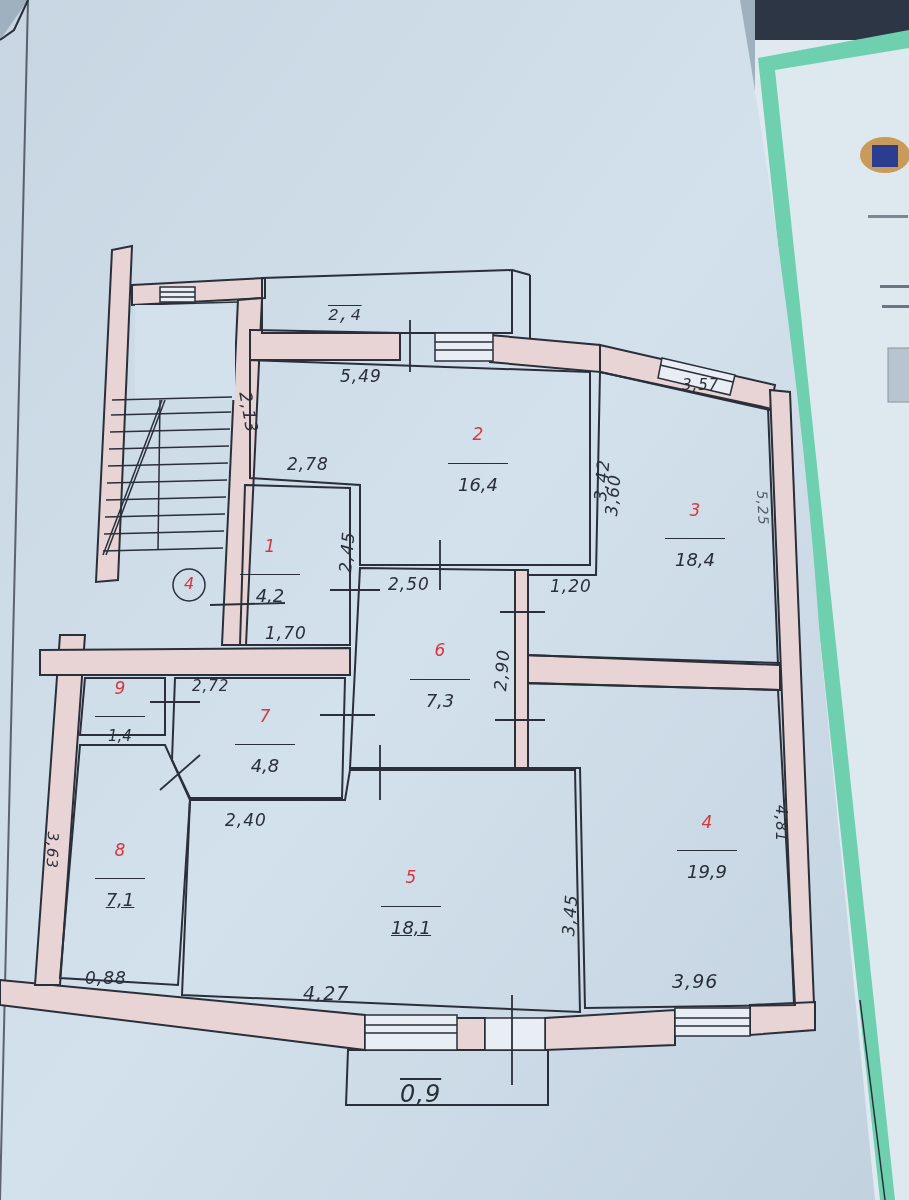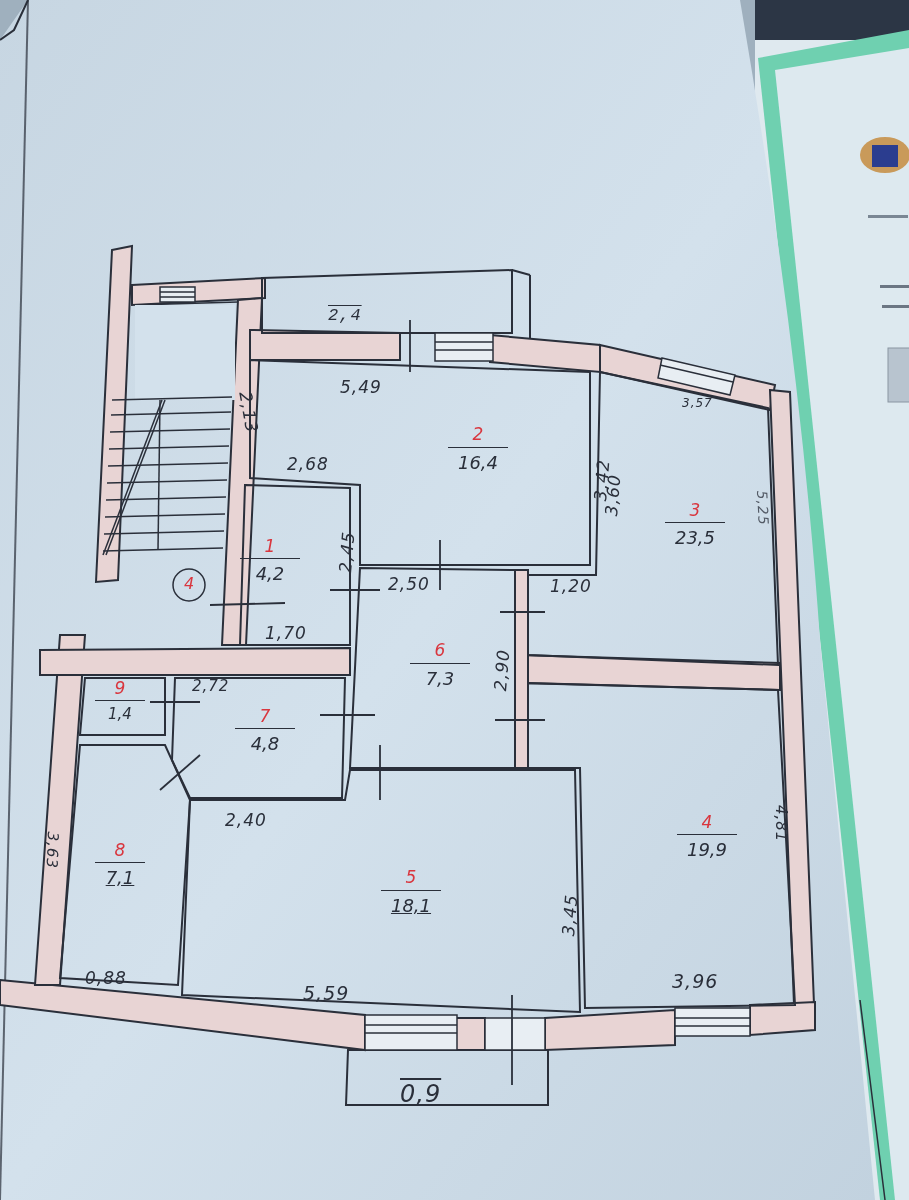--- a/index.html
+++ b/index.html
@@ -18,21 +18,21 @@
     position:absolute; font-family:"DejaVu Sans", sans-serif; font-style:italic;
     color:#2a2f3a; font-size:17px; letter-spacing:1px; white-space:nowrap;
   }
   .room-num {
     position:absolute; font-family:"DejaVu Sans", sans-serif; font-style:italic;
     color:#d9363e; font-size:17px; text-align:center; width:60px;
   }
   .room-area {
     position:absolute; font-family:"DejaVu Sans", sans-serif; font-style:italic;
     color:#2a2f3a; font-size:18px; text-align:center; width:60px;
-    border-top:1.5px solid #2a2f3a; padding-top:4px;
+    border-top:1.5px solid #2a2f3a; padding-top:10px;margin-top:16px;
   }
   .rot { transform-origin:left top; }
 </style>
 </head>
 <body>
 
 <div class="page">
 
   <svg class="paper" width="909" height="1200" viewBox="0 0 909 1200">
     <defs>
@@ -174,21 +174,21 @@
 
   <span class="room-num" style="left:159px; top:574px; font-size:16px;">4</span>
 
   <span class="room-num" style="left:240px;top:536px;">1</span>
   <span class="room-area" style="left:240px;top:558px;">4,2</span>
 
   <span class="room-num" style="left:448px;top:424px;">2</span>
   <span class="room-area" style="left:448px;top:447px;">16,4</span>
 
   <span class="room-num" style="left:665px;top:500px;">3</span>
-  <span class="room-area" style="left:665px;top:522px;">23,5</span>
+  <span class="room-area" style="left:665px;top:522px;">18,4</span>
 
   <span class="room-num" style="left:677px;top:812px;">4</span>
   <span class="room-area" style="left:677px;top:834px;">19,9</span>
 
   <span class="room-num" style="left:381px;top:867px;">5</span>
   <span class="room-area" style="left:381px;top:890px;text-decoration:underline;">18,1</span>
 
   <span class="room-num" style="left:410px;top:640px;">6</span>
   <span class="room-area" style="left:410px;top:663px;">7,3</span>
 
@@ -197,41 +197,41 @@
 
   <span class="room-num" style="left:95px;top:840px;width:50px;">8</span>
   <span class="room-area" style="left:95px;top:862px;width:50px;text-decoration:underline;">7,1</span>
 
   <span class="room-num" style="left:95px;top:678px;width:50px;">9</span>
   <span class="room-area" style="left:95px;top:700px;width:50px;font-size:15px;">1,4</span>
 
   <span class="dim" style="left:328px;top:306px;text-decoration:overline;font-family:Liberation Mono, monospace;">2,4</span>
   <span class="dim" style="left:400px;top:1080px;font-size:24px;text-decoration:overline;">0,9</span>
 
-  <span class="dim" style="left:340px;top:366px;margin-top:11px;">5,49</span>
+  <span class="dim" style="left:340px;top:366px;">5,49</span>
   <span class="dim rot" style="left:255px;top:390px;transform:rotate(80deg);">2,13</span>
   <span class="dim rot" style="left:590px;top:500px;transform:rotate(-85deg);">3,42</span>
 
-  <span class="dim" style="left:287px;top:454px;">2,68</span>
+  <span class="dim" style="left:287px;top:454px;">2,78</span>
   <span class="dim rot" style="left:335px;top:572px;transform:rotate(-85deg);">2,45</span>
   <span class="dim" style="left:265px;top:623px;">1,70</span>
 
-  <span class="dim" style="left:682px;top:396px;font-size:12px;">3,57</span>
+  <span class="dim" style="left:682px;top:376px;font-size:15px;">3,57</span>
   <span class="dim rot" style="left:601px;top:515px;transform:rotate(-85deg);">3,60</span>
   <span class="dim" style="left:550px;top:576px;">1,20</span>
   <span class="dim rot" style="left:770px;top:490px;transform:rotate(87deg);font-size:14px;opacity:0.75;">5,25</span>
 
   <span class="dim" style="left:388px;top:574px;">2,50</span>
   <span class="dim rot" style="left:490px;top:690px;transform:rotate(-85deg);">2,90</span>
 
   <span class="dim" style="left:192px;top:677px;font-size:15px;">2,72</span>
 
   <span class="dim" style="left:225px;top:810px;">2,40</span>
   <span class="dim rot" style="left:558px;top:935px;transform:rotate(-85deg);">3,45</span>
-  <span class="dim" style="left:303px;top:982px;font-size:19px;">5,59</span>
+  <span class="dim" style="left:303px;top:982px;font-size:19px;">4,27</span>
 
   <span class="dim rot" style="left:62px;top:832px;transform:rotate(92deg);font-size:15px;">3,63</span>
   <span class="dim" style="left:85px;top:968px;">0,88</span>
 
   <span class="dim rot" style="left:790px;top:805px;transform:rotate(90deg);font-size:15px;">4,81</span>
   <span class="dim" style="left:672px;top:970px;font-size:19px;">3,96</span>
 
 </div>
 
 </body></html>

